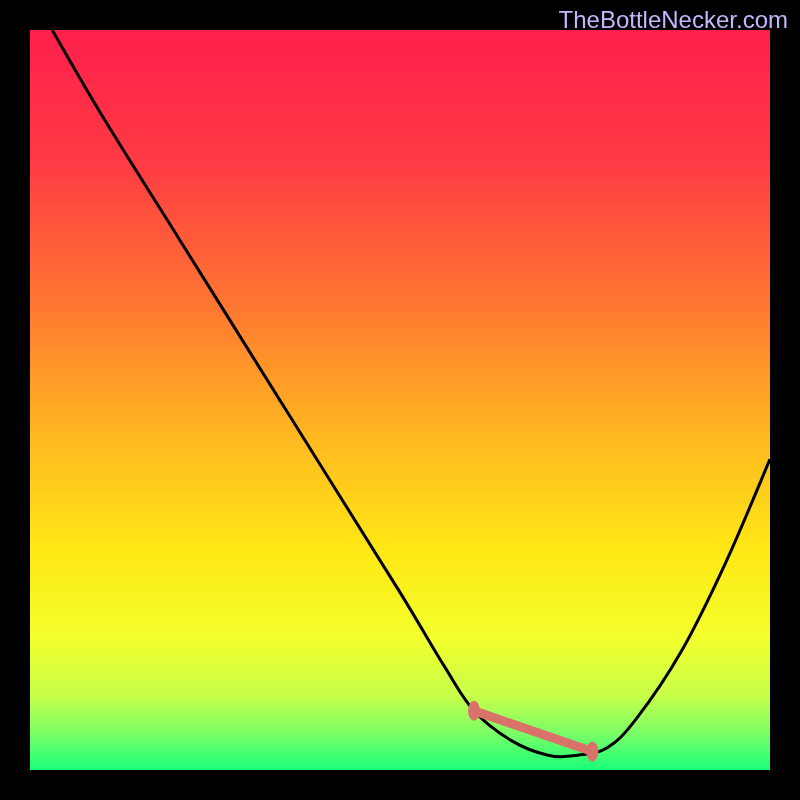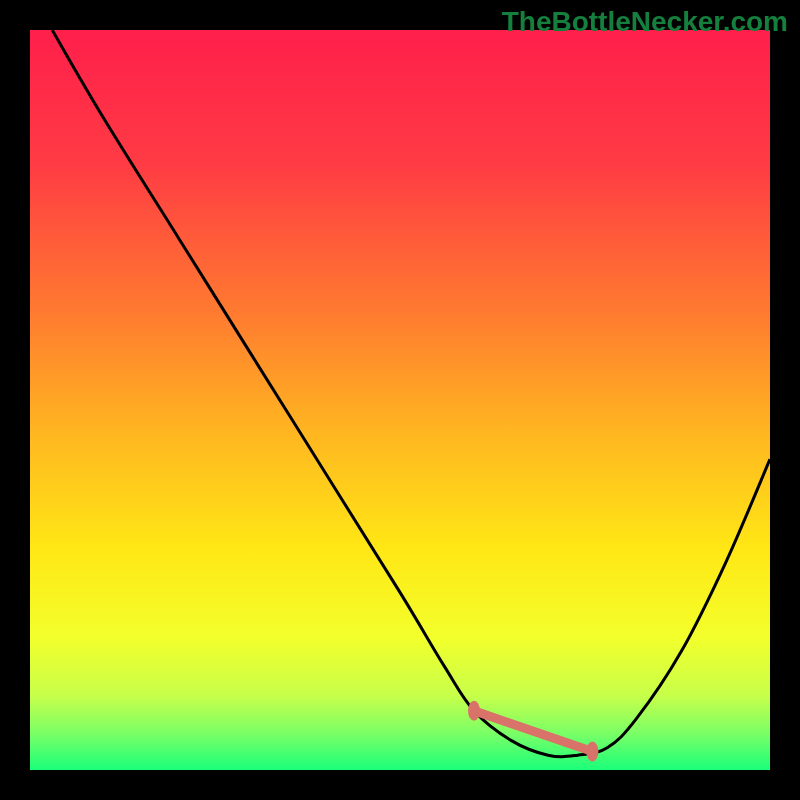--- a/index.html
+++ b/index.html
@@ -1,23 +1,23 @@
 <!DOCTYPE html>
 <html><head>
 <meta charset="utf-8">
 <style>
   * { margin: 0; padding: 0; box-sizing: border-box; }
   body { width: 800px; height: 800px; background: #000; position: relative; font-family: Arial, sans-serif; }
   .watermark {
     position: absolute;
     top: 6px;
     right: 12px;
-    color: #15803d;
-    font-size: 28px;
-    font-weight: bold;
+    color: #c4b5fd;
+    font-size: 24px;
+    font-weight: normal;
     z-index: 10;
   }
   .plot-area {
     position: absolute;
     left: 30px;
     top: 30px;
     width: 740px;
     height: 740px;
     overflow: hidden;
   }

